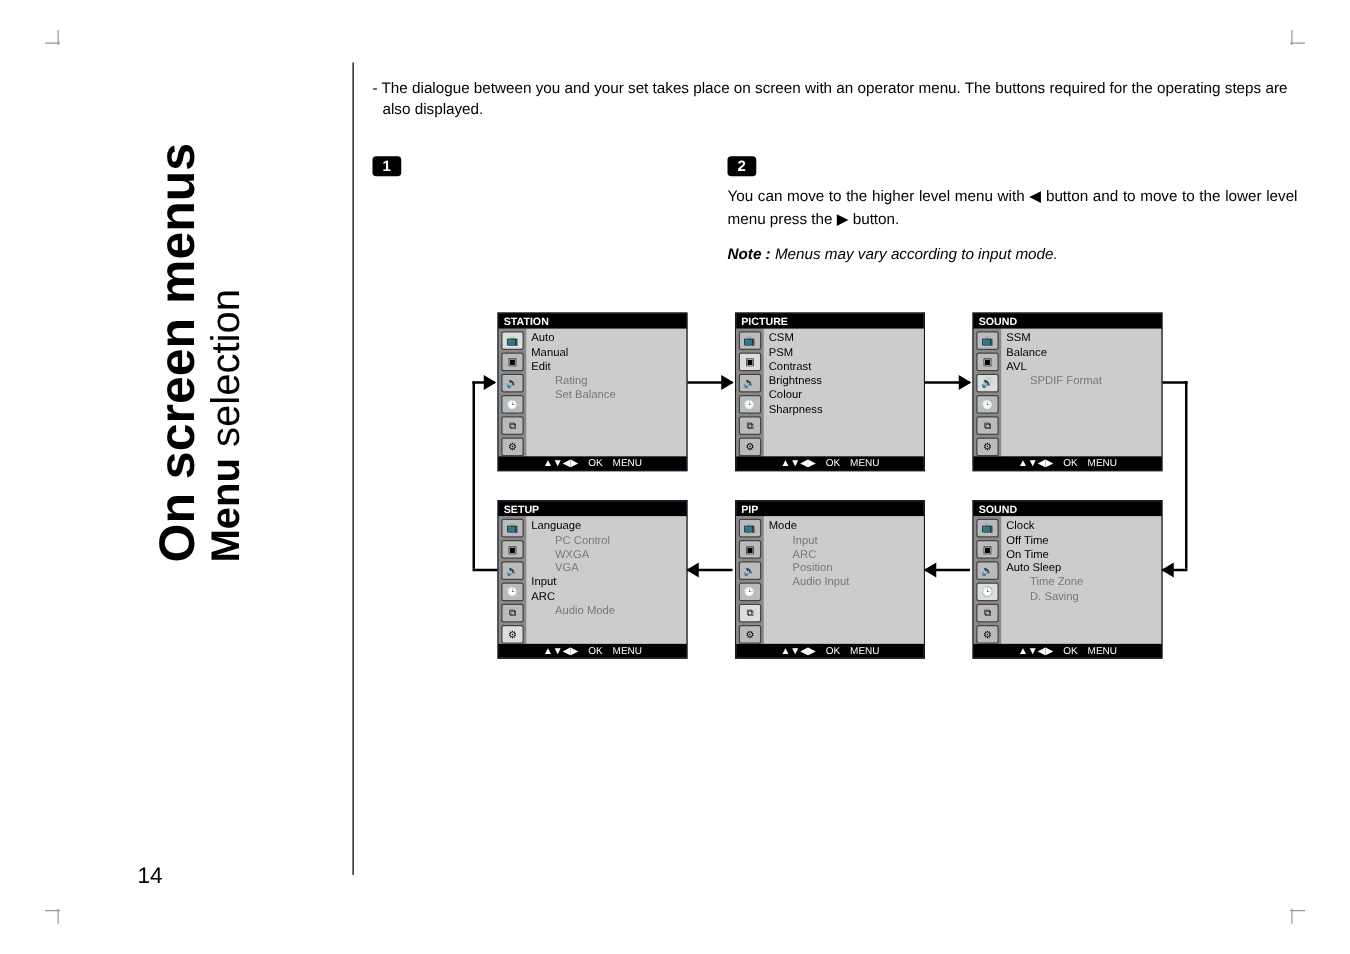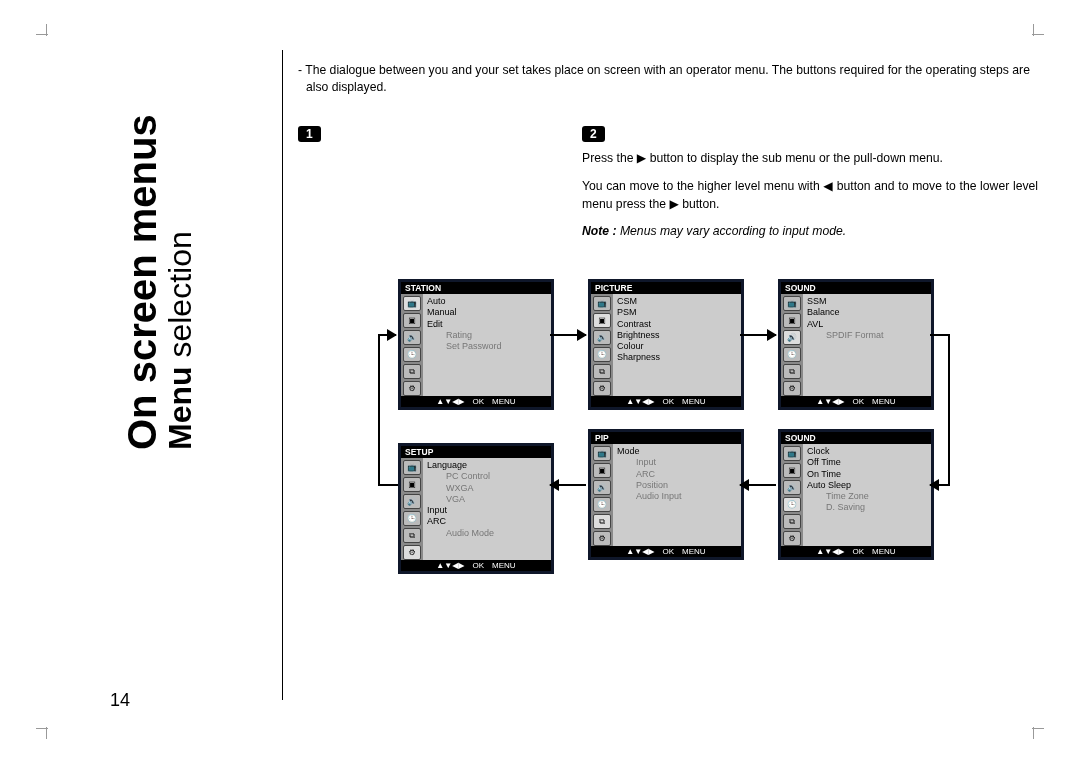--- a/index.html
+++ b/index.html
@@ -78,21 +78,21 @@
   
   .diagram {
     position: relative;
     margin-top: 28px;
     height: 320px;
   }
   .menubox {
     position:absolute;
     width: 150px;
     background: #404040;
-    border: 3px solid #0f172a;
+    border: 1px solid #0f172a;
     box-shadow: 0 0 0 1px #aaa inset;
     font-size: 9px;
     color: #000;
   }
   .menubox .hdr {
     background:#000; color:#fff;
     font-weight:700;
     font-size:8.5px;
     padding: 1px 4px;
   }
@@ -173,21 +173,20 @@
 
     <div class="right-col">
       <p class="intro">The dialogue between you and your set takes place on screen with an operator menu. The buttons required for the operating steps are also displayed.</p>
 
       <div class="steps">
         <div class="step step1">
           <h4>1</h4>
         </div>
         <div class="step step2">
           <h4>2</h4>
-          <p>Press the ▶ button to display the sub menu or the pull-down menu.</p>
           <p>You can move to the higher level menu with ◀ button and to move to the lower level menu press the ▶ button.</p>
           <p class="note">
             <span>Note : </span><span class="nn">Menus may vary according to input mode.</span>
           </p>
         </div>
       </div>
 
       <div class="diagram">
 
         <div class="menubox" id="mb-station" style="left:100px; top:0;">
@@ -199,21 +198,21 @@
                 <span class="ic">🔊</span>
                 <span class="ic">🕒</span>
                 <span class="ic">⧉</span>
                 <span class="ic">⚙</span>
               </div>
               <div class="items">
                 <div>Auto</div>
                 <div>Manual</div>
                 <div>Edit</div>
                 <div class="dim">Rating</div>
-                <div class="dim">Set Password</div>
+                <div class="dim">Set Balance</div>
               </div>
             </div>
             <div class="ftr">
               <span>▲▼◀▶</span>
               <span>OK</span>
               <span>MENU</span>
             </div>
           </div>
         <div class="menubox" id="mb-picture" style="left:290px; top:0;">
             <div class="hdr">PICTURE</div>
@@ -259,21 +258,21 @@
                 <div class="dim">SPDIF Format</div>
               </div>
             </div>
             <div class="ftr">
               <span>▲▼◀▶</span>
               <span>OK</span>
               <span>MENU</span>
             </div>
           </div>
 
-        <div class="menubox" id="mb-setup" style="left:100px; top:164px;">
+        <div class="menubox" id="mb-setup" style="left:100px; top:150px;">
             <div class="hdr">SETUP</div>
             <div class="body">
               <div class="icons">
                 <span class="ic">📺</span>
                 <span class="ic">▣</span>
                 <span class="ic">🔊</span>
                 <span class="ic">🕒</span>
                 <span class="ic">⧉</span>
                 <span class="ic sel">⚙</span>
               </div>

